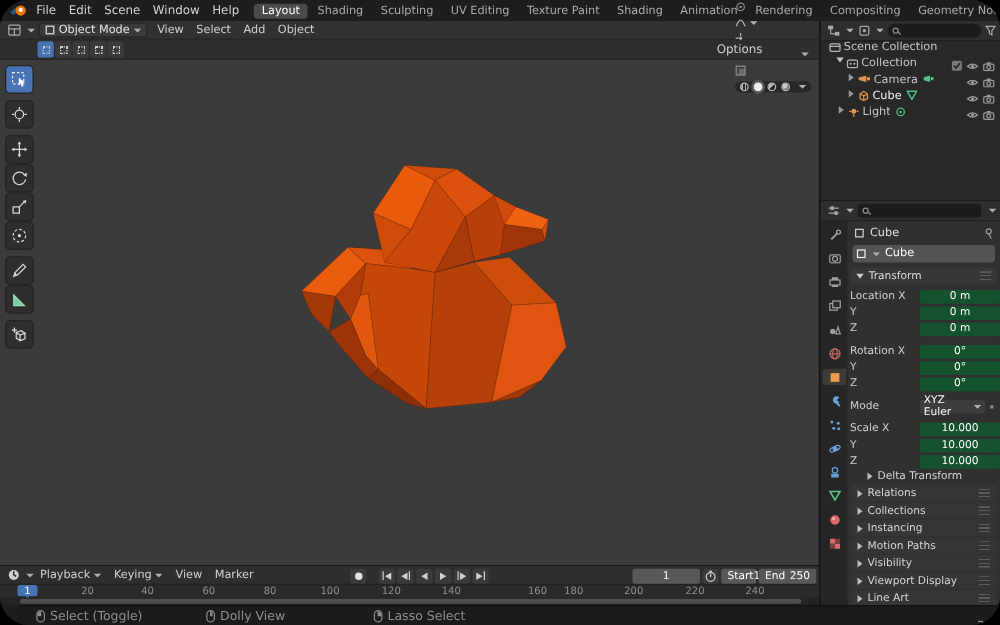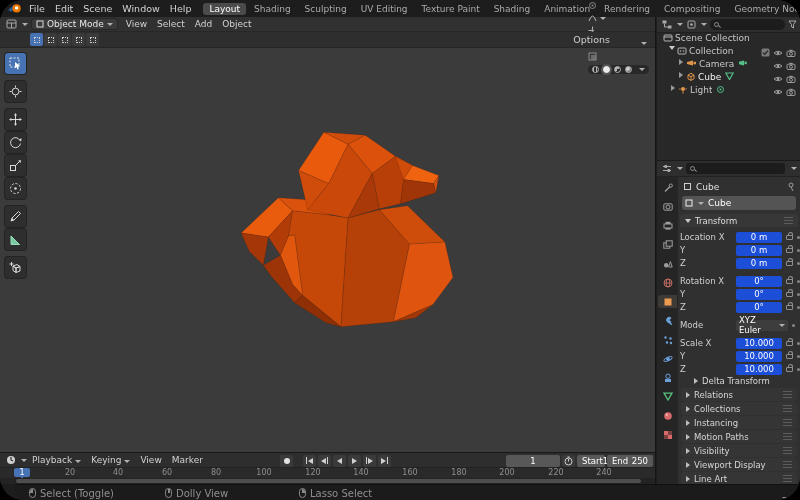--- a/index.html
+++ b/index.html
@@ -73,21 +73,21 @@
   .ptab { width:19px; height:13px; display:flex; align-items:center; justify-content:center; border-radius:3px 0 0 3px; }
   .ptab.active { background:#3e3a35; }
   #props-main { flex:1; padding:2px 2px 0 2px; overflow:hidden; }
   .crumb-row { display:flex; align-items:center; height:15px; padding:0 3px; color:#e0e0e0; font-size:9px; }
   .name-row { display:flex; align-items:center; height:14px; margin:2px 2px 4px 2px;
     background:#545454; border-radius:3px; padding:0 3px; font-size:9px; color:#fff; }
   .panel-hdr { display:flex; align-items:center; height:13px; background:#373737;
     border-radius:3px 3px 0 0; padding:0 5px; color:#dedede; font-size:8.5px; }
   .trow { display:flex; align-items:center; height:12px; margin:1px 4px 0 0; font-size:8.5px; }
   .trow .tl { width:52px; text-align:left; margin-right:4px; color:#cfcfcf; flex:none; }
-  .tval { width:46px; height:11px; background:#1d4ed8; border-radius:2px; color:#fdfdfd;
+  .tval { width:64px; height:11px; background:#14532d; border-radius:2px; color:#fdfdfd;
     display:flex; align-items:center; justify-content:center; flex:none; font-size:8.5px; }
   .tval.dd { background:#3d3d3d; justify-content:space-between; padding:0 3px; width:52px; }
   .lock { width:7px; height:5px; border:1px solid #8e8e8e; border-radius:1px; position:relative;
     margin-left:4px; flex:none; }
   .lock::before { content:""; position:absolute; top:-4px; left:1px; width:3px; height:3px;
     border:1px solid #8e8e8e; border-bottom:none; border-radius:3px 3px 0 0; }
   .adot { width:3px; height:3px; border-radius:50%; background:#858585; margin-left:4px; flex:none; }
   .gap6 { height:5px; }
   .sub-hdr { display:flex; align-items:center; height:12px; padding:0 5px 0 14px; color:#d6d6d6; font-size:8.5px; }
   .cpanel { display:flex; align-items:center; height:13px; background:#353535; border-radius:3px;
@@ -804,21 +804,21 @@
     </div>
 
     <div id="tl-ruler">
       <span class="tick" style="left:70px">20</span>
       <span class="tick" style="left:118px">40</span>
       <span class="tick" style="left:167px">60</span>
       <span class="tick" style="left:216px">80</span>
       <span class="tick" style="left:264px">100</span>
       <span class="tick" style="left:313px">120</span>
       <span class="tick" style="left:361px">140</span>
-      <span class="tick" style="left:410px">160</span>
+      <span class="tick" style="left:430px">160</span>
       <span class="tick" style="left:459px">180</span>
       <span class="tick" style="left:507px">200</span>
       <span class="tick" style="left:556px">220</span>
       <span class="tick" style="left:604px">240</span>
       <span id="playhead">1</span>
       <span id="playhead-stem"></span>
     </div>
     <div id="tl-scroll">
       <div id="tl-scroll-handle"></div>
     </div>

